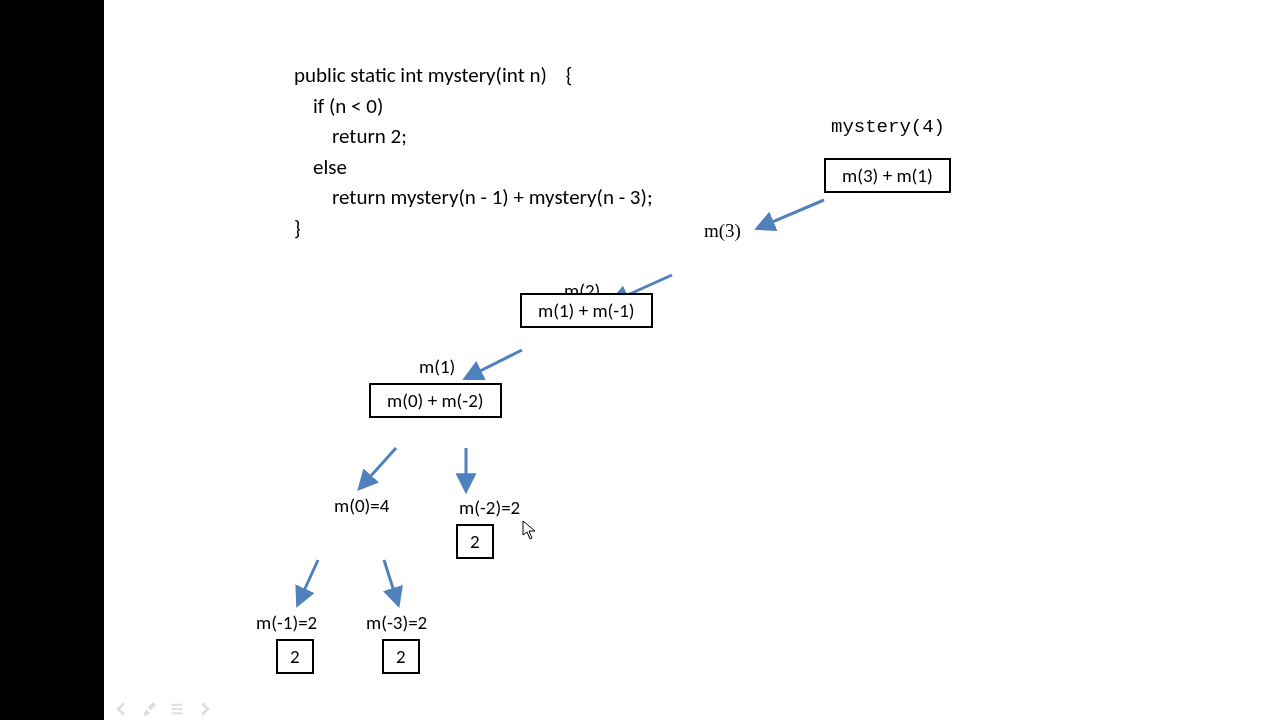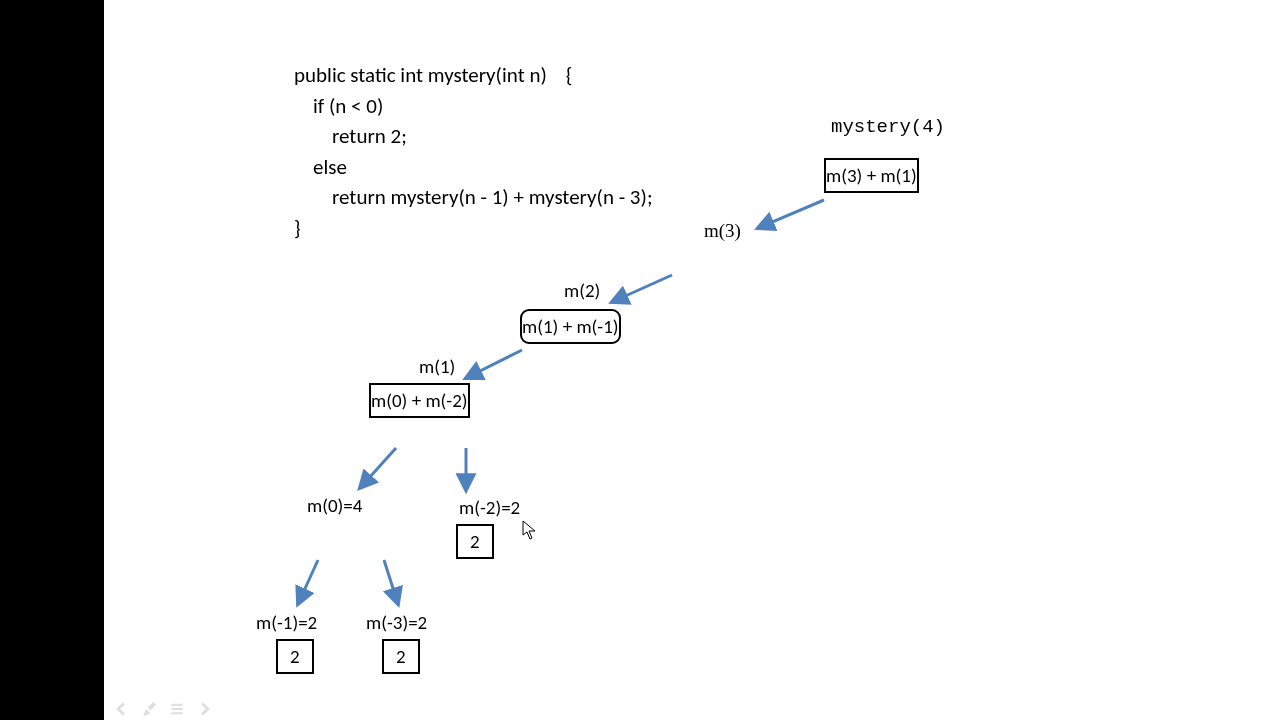--- a/index.html
+++ b/index.html
@@ -33,21 +33,21 @@
   .label {
     font-size: 19px;
     color: #000;
     white-space: nowrap;
   }
   .boxed {
     font-size: 19px;
     color: #000;
     white-space: nowrap;
     border: 2px solid #000;
-    padding: 4px 0;
+    padding: 4px 16px;
     background: #fff;
   }
 
   svg.arrows {
     position: absolute;
     left: 0; top: 0;
     width: 1072px;
     height: 720px;
     pointer-events: none;
   }
@@ -109,26 +109,26 @@
       <line x1="280" y1="560" x2="294" y2="604"></line>
     </g>
   </svg>
 
   <div class="label" style="left:727px; top:116px;font-family:Liberation Mono, monospace;">mystery(4)</div>
   <div class="boxed" style="left:720px; top:158px;">m(3) + m(1)</div>
 
   <div class="label" style="left:600px; top:220px;font-family:Liberation Serif, serif;">m(3)</div>
 
   <div class="label" style="left:460px; top:279px;">m(2)</div>
-  <div class="boxed" style="left:416px; top:309px;border-radius:9px;">m(1) + m(-1)</div>
+  <div class="boxed" style="left:416px; top:293px;">m(1) + m(-1)</div>
 
   <div class="label" style="left:315px; top:355px;">m(1)</div>
   <div class="boxed" style="left:265px; top:383px;">m(0) + m(-2)</div>
 
-  <div class="label" style="left:203px; top:494px;text-align:center;">m(0)=4</div>
+  <div class="label" style="left:230px; top:494px;text-align:center;">m(0)=4</div>
 
   <div class="label" style="left:355px; top:496px;">m(-2)=2</div>
   <div class="boxed" style="left:352px; top:524px; padding:4px 12px;">2</div>
 
   <div class="label" style="left:152px; top:611px;">m(-1)=2</div>
   <div class="boxed" style="left:172px; top:639px; padding:4px 12px;">2</div>
 
   <div class="label" style="left:262px; top:611px;">m(-3)=2</div>
   <div class="boxed" style="left:278px; top:639px; padding:4px 12px;">2</div>
 

